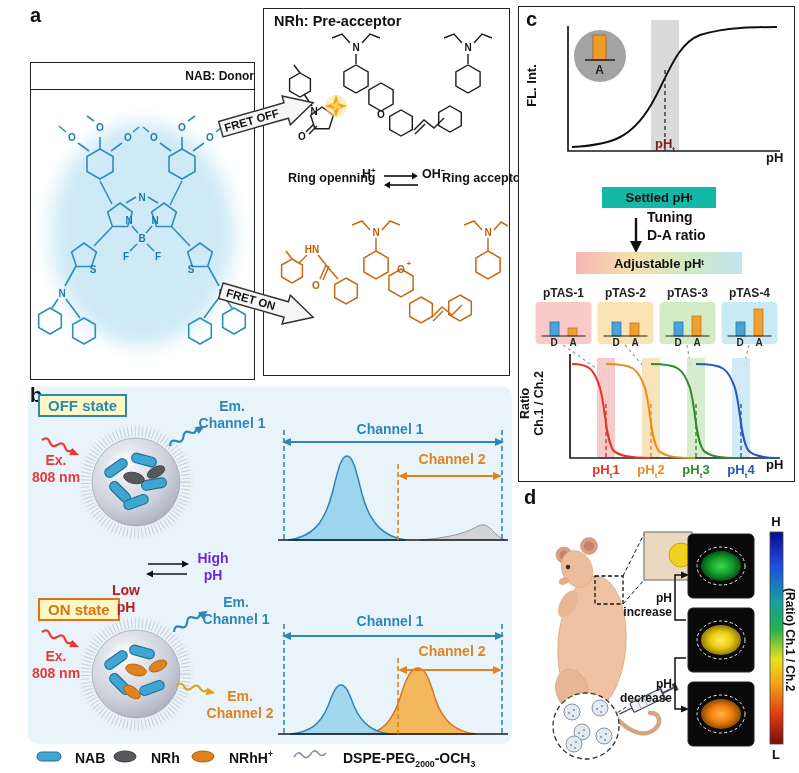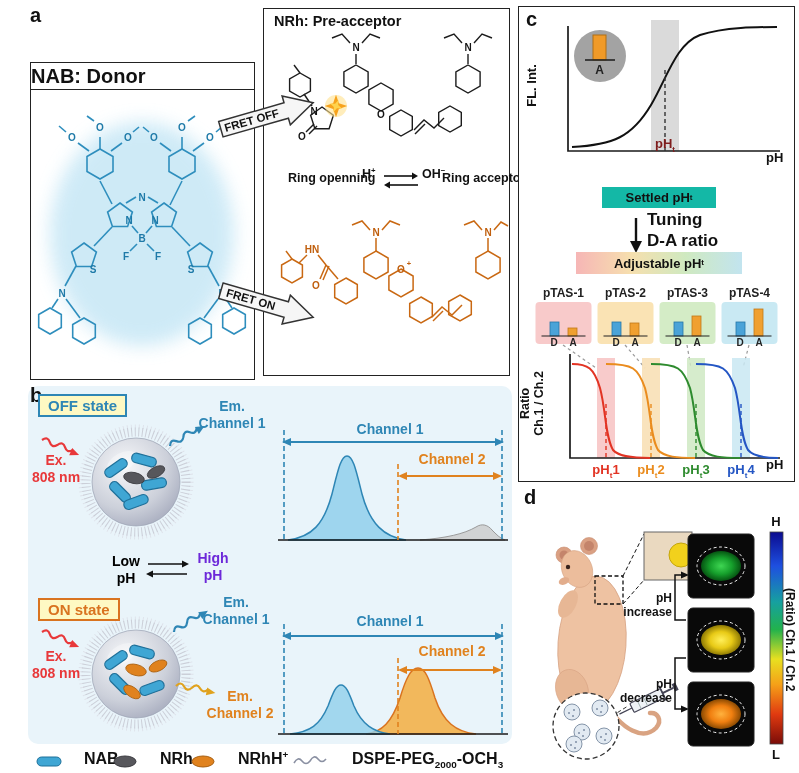--- a/index.html
+++ b/index.html
@@ -1,28 +1,28 @@
 <!DOCTYPE html>
 <html><head>
 <meta charset="utf-8">
 <style>
   *{margin:0;padding:0;box-sizing:border-box}
   html,body{width:799px;height:773px;background:#fff;font-family:"Liberation Sans",sans-serif;color:#111}
   #figure{position:relative;width:799px;height:773px;overflow:hidden}
   .abs{position:absolute}
   .panel-letter{font-size:20px;font-weight:700}
   .box{border:1.6px solid #222}
-  .box-header{height:27px;line-height:26px;text-align:left;font-weight:700;font-size:20px;border-bottom:1.6px solid #222}
+  .box-header{height:27px;line-height:26px;text-align:right;font-weight:700;font-size:12px;border-bottom:1.6px solid #222}
   .ttl{font-size:14.5px;font-weight:700;white-space:nowrap}
   .small{font-size:12.5px;font-weight:600;white-space:nowrap}
   sup{font-size:.62em;vertical-align:super;line-height:0}
   sub{font-size:.62em;line-height:0}
   .state-box{border:2px solid;padding:1px 8px;font-size:15px;font-weight:700;background:#fef9c3;white-space:nowrap}
   .two-line{text-align:center;font-weight:700;font-size:14px;line-height:1.18;white-space:nowrap}
-  .legend-item{display:flex;align-items:flex-end;gap:22px;font-size:16px;font-weight:700;white-space:nowrap}
+  .legend-item{display:flex;align-items:flex-start;gap:13px;font-size:14px;font-weight:700;white-space:nowrap}
   .tick{width:44px;text-align:center;font-size:13px;font-weight:700;white-space:nowrap}
   .graybox{background:#14b8a6;display:flex;align-items:center;justify-content:center;font-size:13px;font-weight:700}
   .gradbox{background:linear-gradient(90deg,#f6b6b6 0%,#f6dfae 33%,#cfe9c0 66%,#c2e4ef 100%);display:flex;align-items:center;justify-content:center;font-size:13px;font-weight:700}
   .cbar-label{writing-mode:vertical-rl;font-size:12px;font-weight:600;height:212px;text-align:center;white-space:nowrap}
   svg{display:block;overflow:visible}
   .mol-blue{stroke:#2e8ebd;stroke-width:1.6;fill:none}
   .mol-blue text{fill:#1f7aa8;stroke:none}
   .mol-black{stroke:#1c1c1c;stroke-width:1.4;fill:none}
   .mol-black text{fill:#141414;stroke:none}
   .mol-orange{stroke:#c96812;stroke-width:1.5;fill:none}
@@ -371,21 +371,21 @@
       <div>808 nm</div>
 </div>
 <div class="abs two-line" style="left:194px;top:594px;width:84px;color:#2e86b5">
   <div>Em.</div>
       <div>Channel 1</div>
 </div>
 <div class="abs two-line" style="left:198px;top:688px;width:84px;color:#e0821e">
   <div>Em.</div>
       <div>Channel 2</div>
 </div>
-<div class="abs two-line" style="left:104px;top:553px;width:44px;color:#000000">
+<div class="abs two-line" style="left:104px;top:582px;width:44px;color:#b91c1c">
   <div>Low</div>
       <div>pH</div>
 </div>
 <div class="abs two-line" style="left:190px;top:550px;width:46px;color:#6d28d9">
   <div>High</div>
       <div>pH</div>
 </div>
 <div class="abs two-line" style="left:330px;top:421px;width:120px;color:#2e86b5">Channel 1</div>
 <div class="abs two-line" style="left:402px;top:451px;width:100px;color:#e0821e">Channel 2</div>
 <div class="abs two-line" style="left:330px;top:613px;width:120px;color:#2e86b5">Channel 1</div>
@@ -488,21 +488,21 @@
 </svg>
 
 <div class="abs panel-letter" style="left:526px;top:8px">c</div>
 <div class="abs" style="left:497px;top:78px;width:68px;text-align:center;font-size:13px;font-weight:700;transform:rotate(-90deg)">FL. Int.</div>
 <div class="abs" style="left:766px;top:150px;font-size:13px;font-weight:700">pH</div>
 <div class="abs tick" style="left:646px;top:136px;width:38px;color:#7f1d1d"><span>pH</span><sub>t</sub></div>
 <div class="abs graybox" style="left:602px;top:187px;width:114px;height:21px">
       <span>Settled pH</span>
       <sub>t</sub>
     </div>
-<div class="abs" style="left:647px;top:209px;font-size:17px;font-weight:700;line-height:1.25">
+<div class="abs" style="left:647px;top:209px;font-size:14px;font-weight:700;line-height:1.25">
   <div>Tuning</div>
       <div>D-A ratio</div>
 </div>
 <div class="abs gradbox" style="left:576px;top:252px;width:166px;height:22px">
       <span>Adjustable pH</span>
       <sub>t</sub>
     </div>
 <div class="abs" style="left:490px;top:389px;width:84px;text-align:center;font-size:12.5px;font-weight:700;line-height:1.15;transform:rotate(-90deg)">
   <div>Ratio</div>
       <div>Ch.1 / Ch.2</div>

